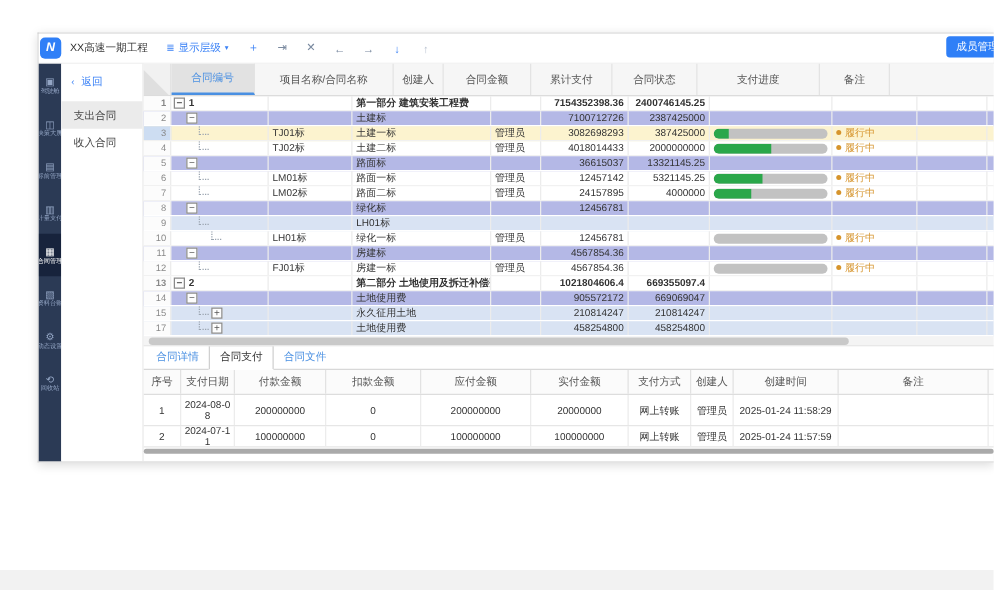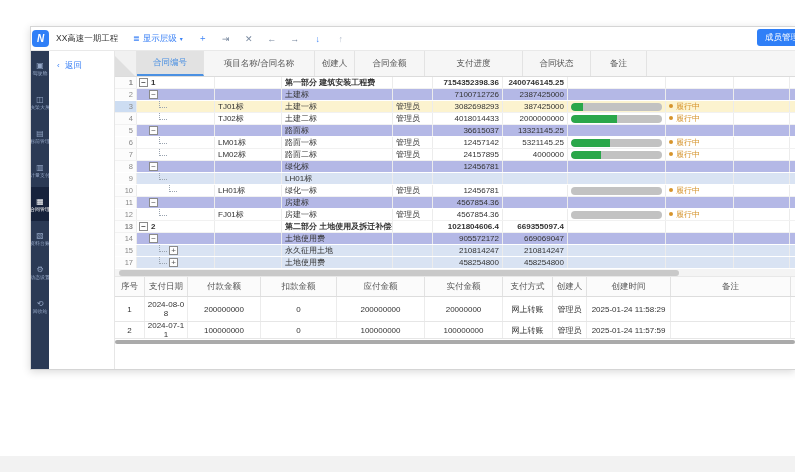--- a/index.html
+++ b/index.html
@@ -162,33 +162,38 @@
             <div class="nav-ic">⟲</div>
             <div class="nav-lb">回收站</div>
           </div>
         </div>
 
       <div class="subbar">
         <div class="back">
           <span class="chev">‹</span>
           <span>返回</span>
         </div>
+        <div id="sub-items">
+            <div class="sub-item active">支出合同</div>
+            <div class="sub-item">收入合同</div>
+          </div>
       </div>
 
       <div class="main">
         <div class="thead" id="thead">
             <div class="hc corner" style="width: 22px;">
               <div class="tri"></div>
             </div>
             <div class="hc selcol" style="width: 67px;">合同编号</div>
             <div class="hc" style="width: 111px;">项目名称/合同名称</div>
             <div class="hc" style="width: 40px;">创建人</div>
             <div class="hc" style="width: 70px;">合同金额</div>
+            <div class="hc" style="width: 65px;">累计支付</div>
+            <div class="hc" style="width: 68px;">合同状态</div>
             <div class="hc" style="width: 98px;">支付进度</div>
-            <div class="hc" style="width: 68px;">合同状态</div>
             <div class="hc" style="width: 56px;">备注</div>
           </div>
         <div id="tbody">
             <div class="trow part">
               <div class="cell num" style="width: 22px;">1</div>
               <div class="cell tree" style="width: 78px; padding-left: 2px;">
                 <div class="exp">−</div>
                 <div class="numlbl">1</div>
               </div>
               <div class="cell" style="width: 67px;"></div>
@@ -445,20 +450,25 @@
               <div class="cell" style="width: 40px;"></div>
               <div class="cell r" style="width: 70px;">458254800</div>
               <div class="cell r" style="width: 65px;">458254800</div>
               <div class="cell" style="width: 98px;"></div>
               <div class="cell" style="width: 68px;"></div>
               <div class="cell" style="width: 56px;"></div>
             </div>
           </div>
         <div class="hscroll">
             <div class="hthumb"></div>
+          </div>
+        <div class="tabs" id="tabs">
+            <div class="tab">合同详情</div>
+            <div class="tab active">合同支付</div>
+            <div class="tab">合同文件</div>
           </div>
         <div class="phead" id="phead">
             <div class="hc" style="width: 30px;">序号</div>
             <div class="hc" style="width: 43px;">支付日期</div>
             <div class="hc" style="width: 73px;">付款金额</div>
             <div class="hc" style="width: 76px;">扣款金额</div>
             <div class="hc" style="width: 88px;">应付金额</div>
             <div class="hc" style="width: 78px;">实付金额</div>
             <div class="hc" style="width: 50px;">支付方式</div>
             <div class="hc" style="width: 34px;">创建人</div>

